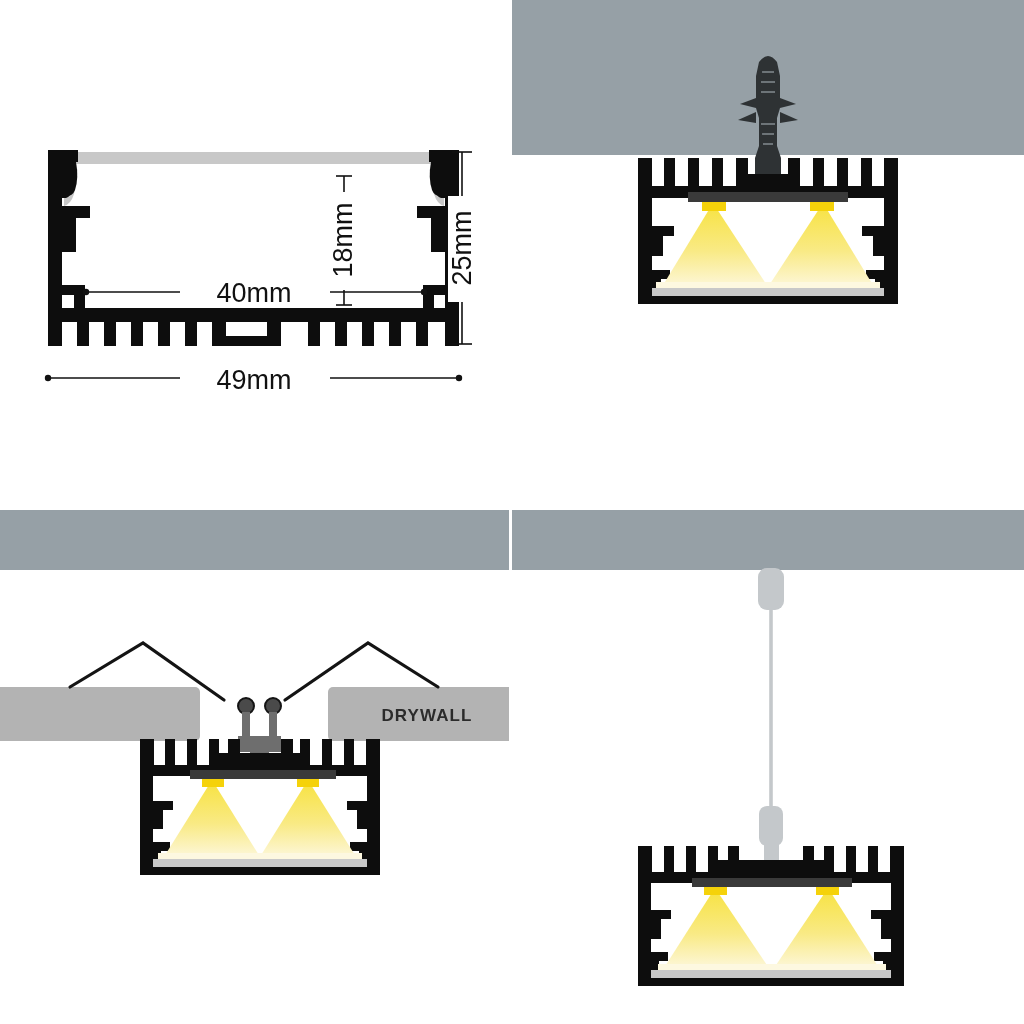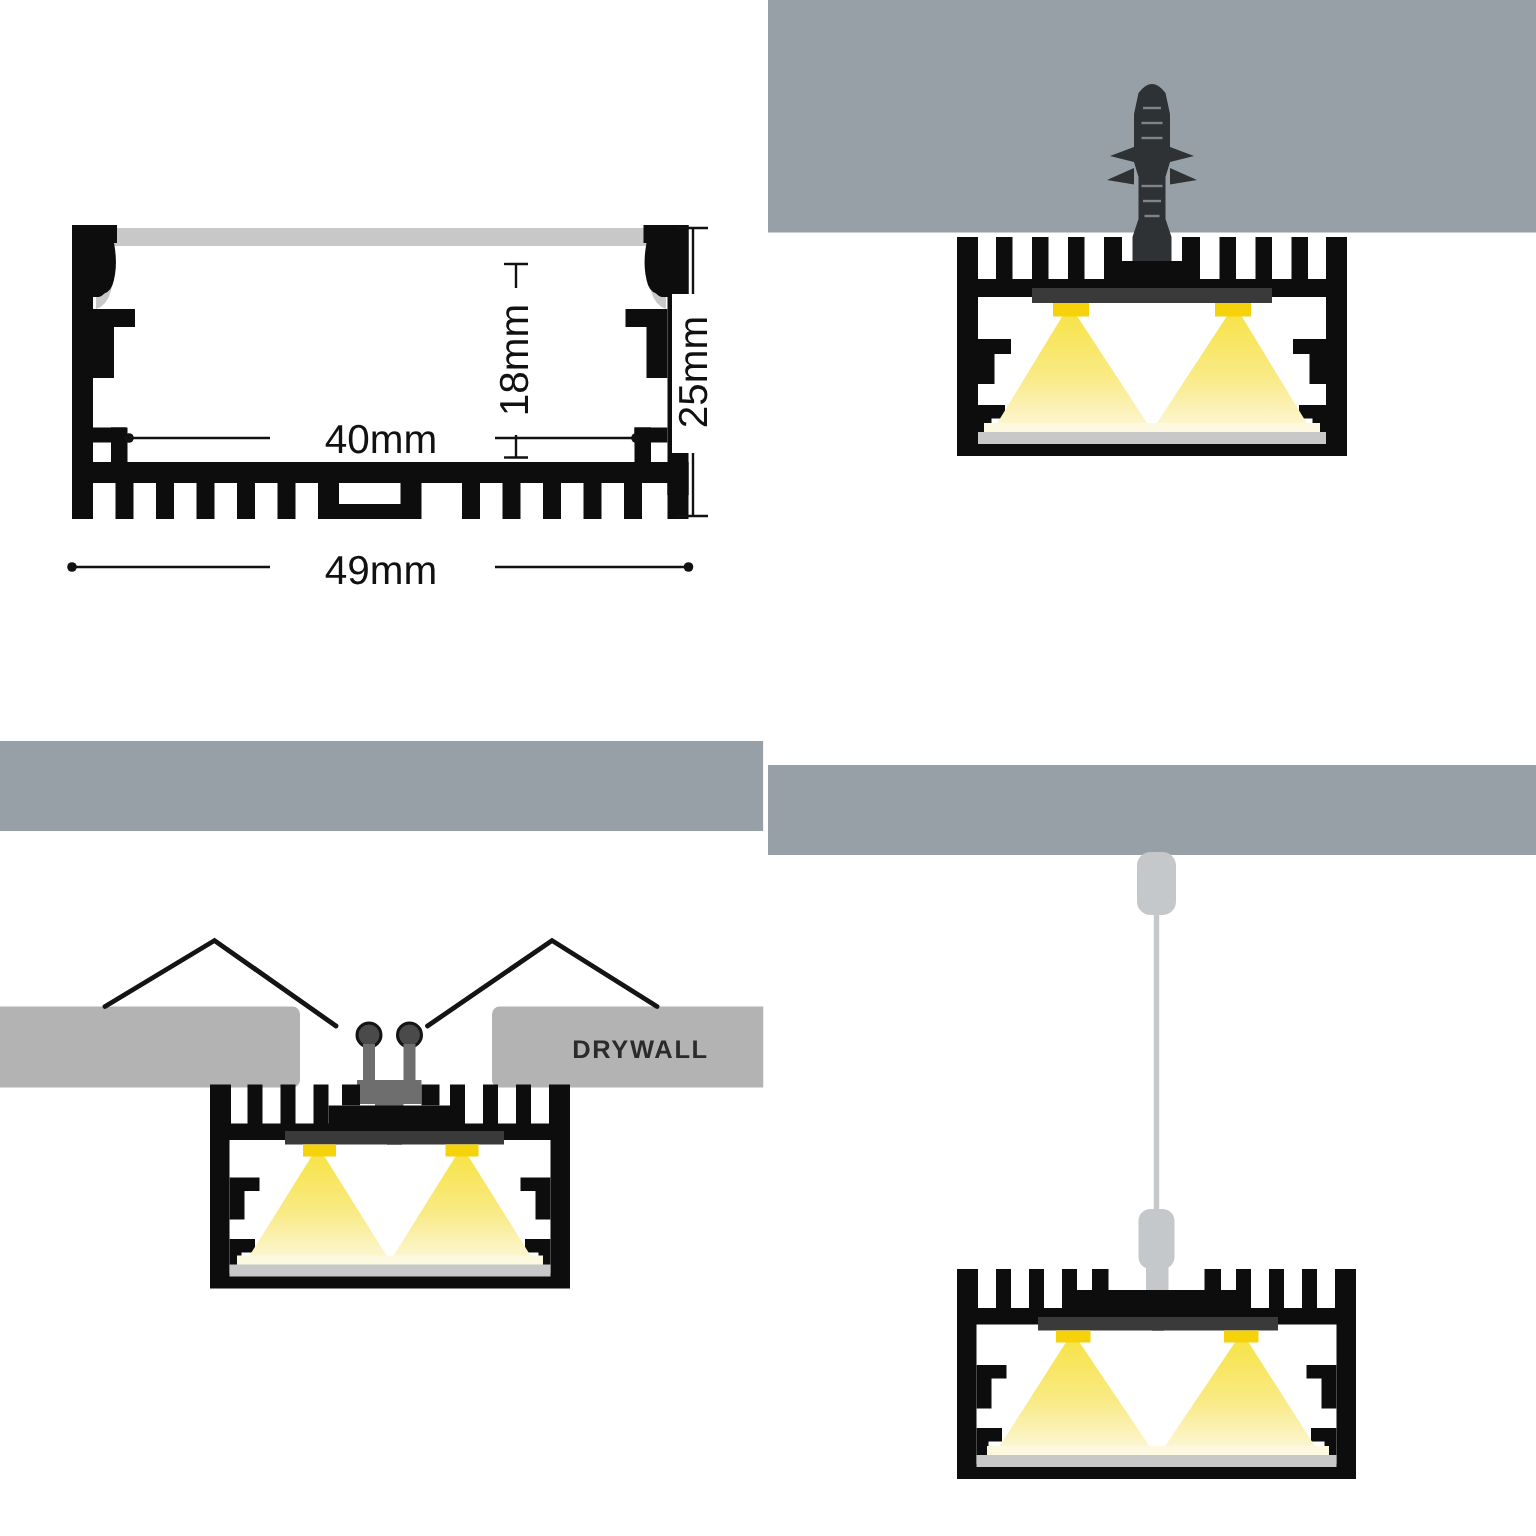--- a/index.html
+++ b/index.html
@@ -2,21 +2,21 @@
 <html><head>
 <meta charset="utf-8">
 <style>
   html,body{margin:0;padding:0;background:#ffffff;}
   body{width:1024px;height:1024px;overflow:hidden;
        font-family:"Liberation Sans", sans-serif;}
   #sheet{position:relative;width:1024px;height:1024px;background:#ffffff;}
   .panel{position:absolute;overflow:hidden;background:#ffffff;}
   #panel-dimensions{left:0;top:0;width:509px;height:507px;}
   #panel-surface{left:512px;top:0;width:512px;height:507px;}
-  #panel-drywall{left:0;top:494px;width:509px;height:514px;}
+  #panel-drywall{left:0;top:510px;width:509px;height:514px;}
   #panel-suspended{left:512px;top:510px;width:512px;height:514px;}
   svg{display:block;}
   .dimtext{font-family:"Liberation Sans", sans-serif;font-size:27px;fill:#111111;}
   .dwtext{font-family:"Liberation Sans", sans-serif;font-size:17px;font-weight:bold;
           fill:#2b2b2b;letter-spacing:1.1px;}
 </style>
 </head>
 <body>
 
 <div id="sheet">

